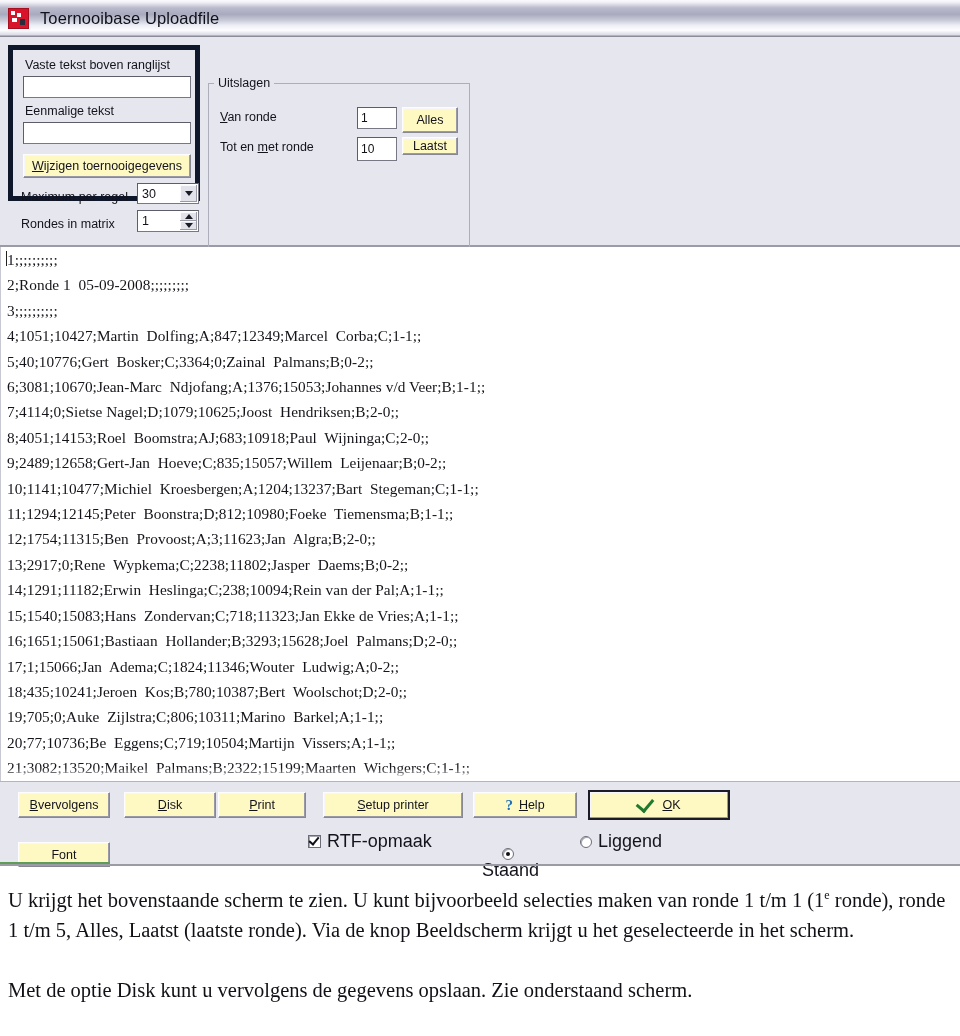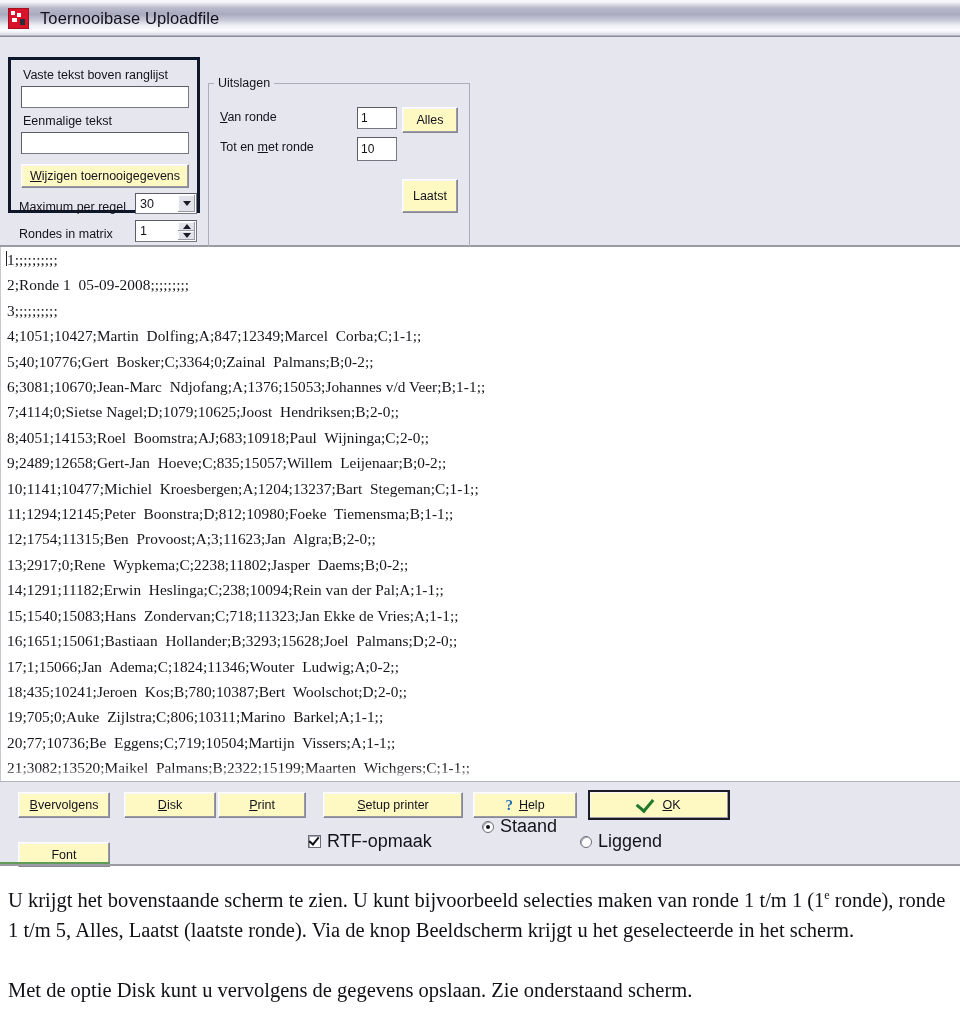--- a/index.html
+++ b/index.html
@@ -60,23 +60,23 @@
   #form-area {
     position: relative;
     height: 208px;
     background: #e6e6ee;
     border-bottom: 2px solid #9b9ba6;
   }
 
   
   #left-group {
     position: absolute;
-    left: 8px; top: 20px;
+    left: 8px; top: 8px;
     width: 192px; height: 156px;
-    border: 3px solid #0f172a;
+    border: 5px solid #0f172a;
     background: #e6e6ee;
     box-sizing: border-box;
   }
   .fld-label {
     position: absolute;
     font-size: 12.5px;
     color: #13131c;
     white-space: nowrap;
   }
   .fld-label .acc { text-decoration: underline; }
@@ -375,21 +375,21 @@
 
     <div id="right-group"></div>
     <span id="right-group-caption">Uitslagen</span>
 
     <span class="fld-label" style="left:220px; top:73px;"><span class="acc">V</span><span>an ronde</span></span>
     <input class="textbox" style="left: 357px; top: 70px; width: 40px; height: 22px;" value="1">
     <div class="w-btn" style="left:402px; top:70px; width:56px; height:26px;">Alles</div>
 
     <span class="fld-label" style="left:220px; top:103px;"><span>Tot en </span><span class="acc">m</span><span>et ronde</span></span>
     <input class="textbox" style="left: 357px; top: 100px; width: 40px; height: 24px;" value="10">
-    <div class="w-btn" style="left:402px; top:100px; width:56px; height:34px;margin-top:42px;">Laatst</div>
+    <div class="w-btn" style="left:402px; top:100px; width:56px; height:18px;">Laatst</div>
   </div>
 
   <div id="preview">
     <span id="preview-caret"></span>
     <div id="preview-lines"><span class="ln">1;;;;;;;;;;</span><span class="ln">2;Ronde 1  05-09-2008;;;;;;;;;</span><span class="ln">3;;;;;;;;;;</span><span class="ln">4;1051;10427;Martin  Dolfing;A;847;12349;Marcel  Corba;C;1-1;;</span><span class="ln">5;40;10776;Gert  Bosker;C;3364;0;Zainal  Palmans;B;0-2;;</span><span class="ln">6;3081;10670;Jean-Marc  Ndjofang;A;1376;15053;Johannes v/d Veer;B;1-1;;</span><span class="ln">7;4114;0;Sietse Nagel;D;1079;10625;Joost  Hendriksen;B;2-0;;</span><span class="ln">8;4051;14153;Roel  Boomstra;AJ;683;10918;Paul  Wijninga;C;2-0;;</span><span class="ln">9;2489;12658;Gert-Jan  Hoeve;C;835;15057;Willem  Leijenaar;B;0-2;;</span><span class="ln">10;1141;10477;Michiel  Kroesbergen;A;1204;13237;Bart  Stegeman;C;1-1;;</span><span class="ln">11;1294;12145;Peter  Boonstra;D;812;10980;Foeke  Tiemensma;B;1-1;;</span><span class="ln">12;1754;11315;Ben  Provoost;A;3;11623;Jan  Algra;B;2-0;;</span><span class="ln">13;2917;0;Rene  Wypkema;C;2238;11802;Jasper  Daems;B;0-2;;</span><span class="ln">14;1291;11182;Erwin  Heslinga;C;238;10094;Rein van der Pal;A;1-1;;</span><span class="ln">15;1540;15083;Hans  Zondervan;C;718;11323;Jan Ekke de Vries;A;1-1;;</span><span class="ln">16;1651;15061;Bastiaan  Hollander;B;3293;15628;Joel  Palmans;D;2-0;;</span><span class="ln">17;1;15066;Jan  Adema;C;1824;11346;Wouter  Ludwig;A;0-2;;</span><span class="ln">18;435;10241;Jeroen  Kos;B;780;10387;Bert  Woolschot;D;2-0;;</span><span class="ln">19;705;0;Auke  Zijlstra;C;806;10311;Marino  Barkel;A;1-1;;</span><span class="ln">20;77;10736;Be  Eggens;C;719;10504;Martijn  Vissers;A;1-1;;</span><span class="ln">21;3082;13520;Maikel  Palmans;B;2322;15199;Maarten  Wichgers;C;1-1;;</span><span class="ln">22;2689;12652;Ingrid de Kok;E;1805;12906;Martijn van Gortel;D;0-2;;</span></div>
     <div id="preview-fade"></div>
   </div>
 
   <div id="cmdbar">
 
@@ -428,21 +428,21 @@
     <div class="w-btn" style="left:18px; top:60px; width:92px; height:25px;">Font</div>
 
 
     <label class="chk" style="left:308px; top:49px;">
       <span class="box">
           <span class="mark"></span>
         </span>
       <span>RTF-opmaak</span>
     </label>
 
-    <label class="radio" style="left:482px; top:34px;">
+    <label class="radio" style="left:482px; top:66px;flex-direction:column;">
       <span class="dot">
           <span class="inner"></span>
         </span>
       <span>Staand</span>
     </label>
 
     <label class="radio" style="left:580px; top:49px;">
       <span class="dot"></span>
       <span>Liggend</span>
     </label>

